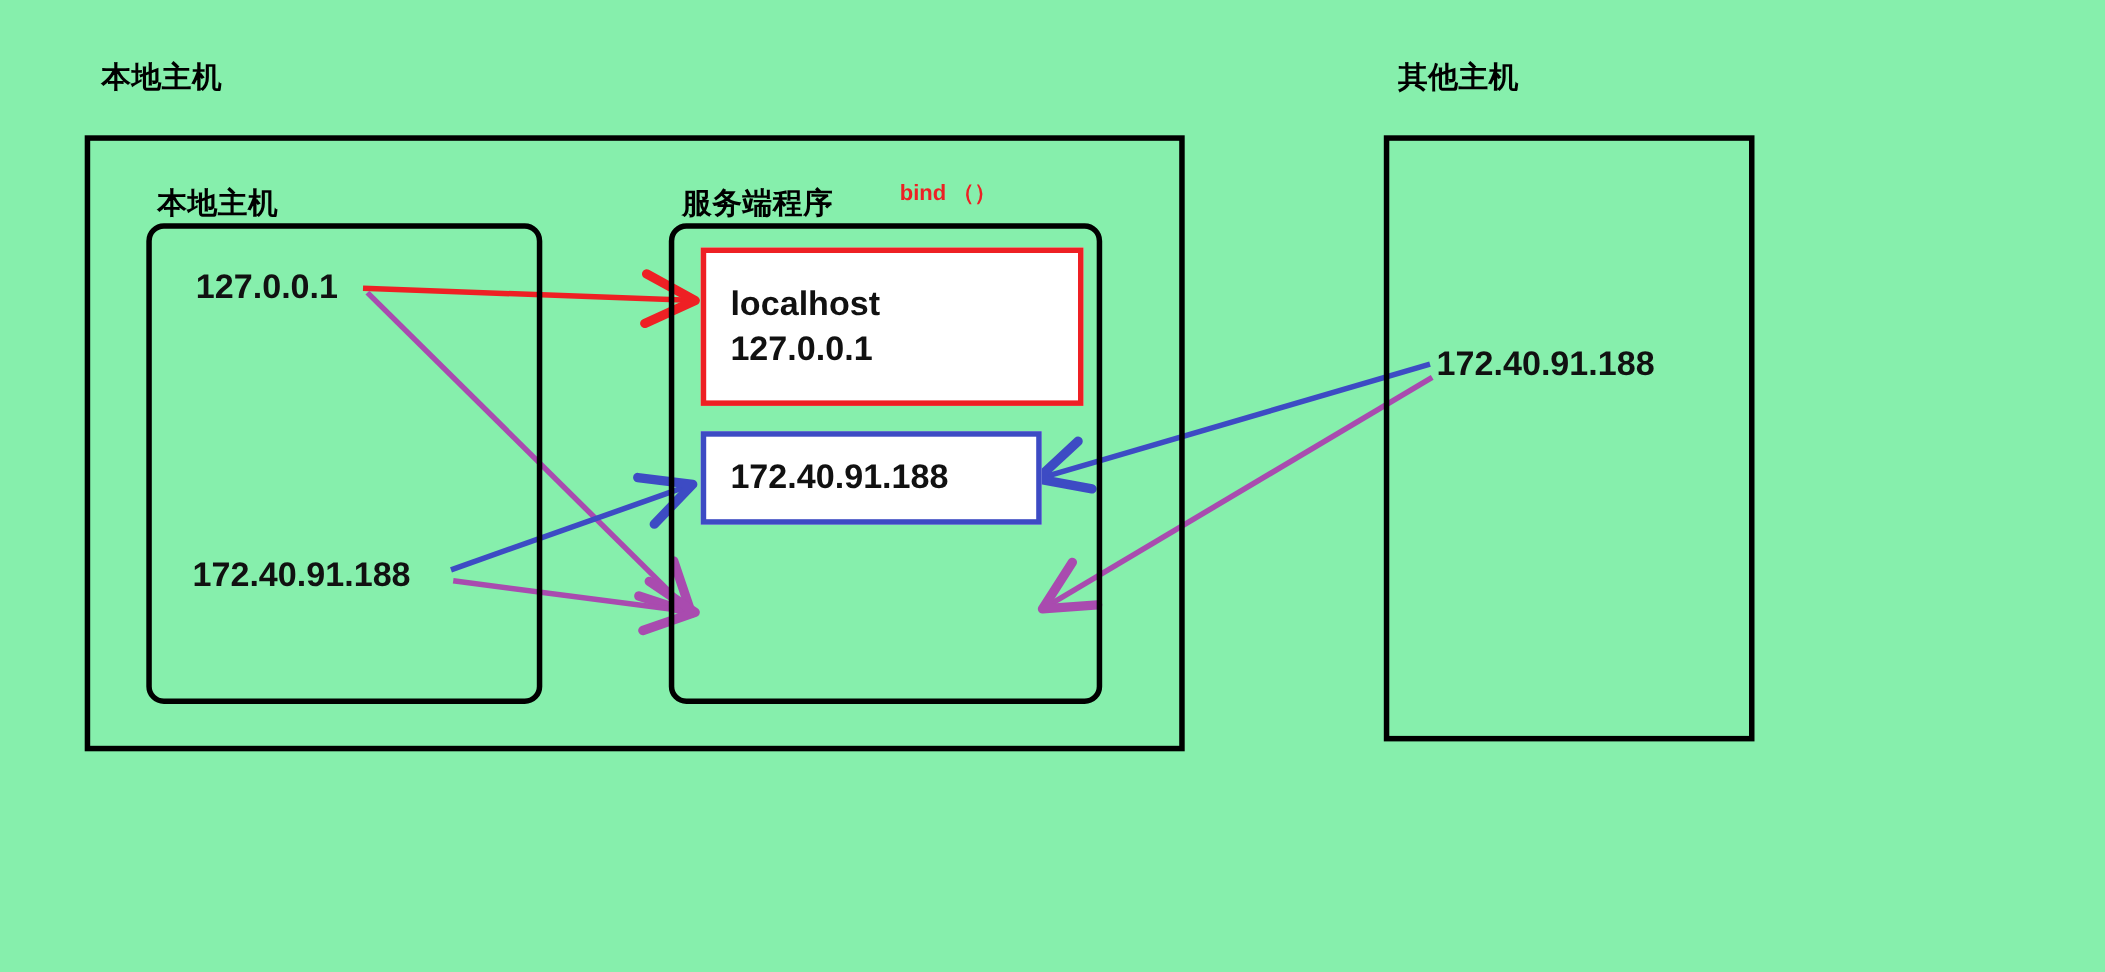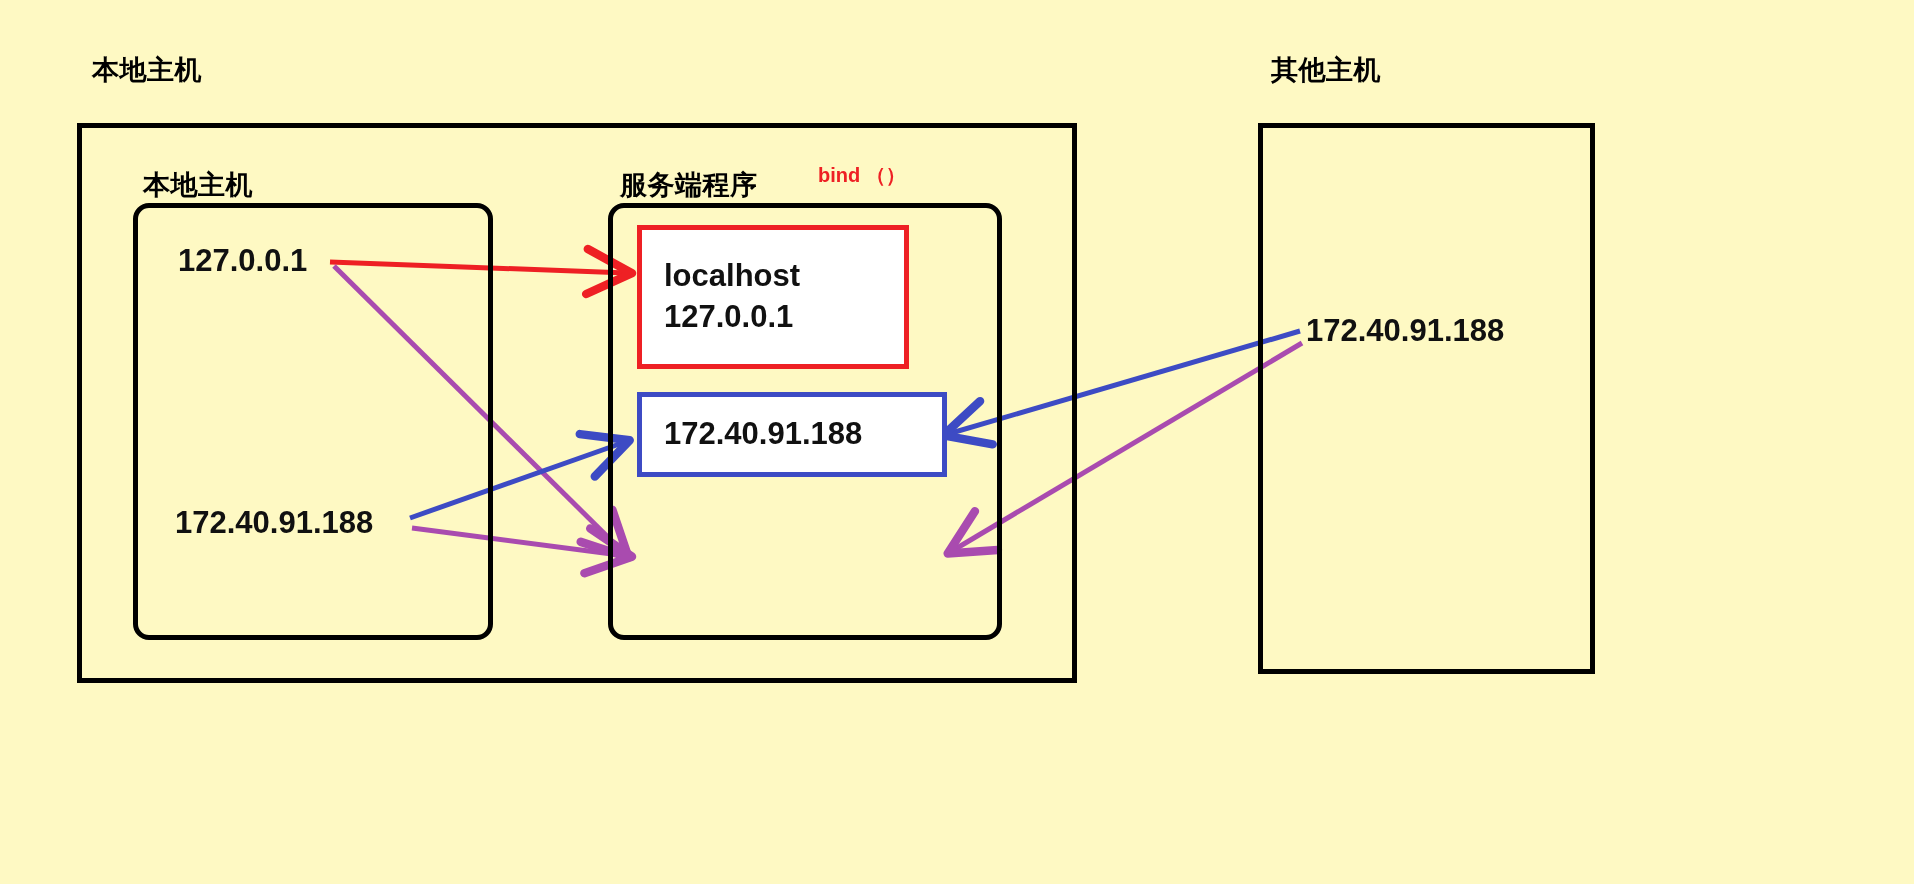--- a/index.html
+++ b/index.html
@@ -10,21 +10,21 @@
   body {
     width: 1914px;
     height: 884px;
     font-family: "Liberation Sans", "DejaVu Sans", sans-serif;
     overflow: hidden;
   }
   #canvas {
     position: relative;
     width: 1914px;
     height: 884px;
-    background: #fef9c3;
+    background: #86efac;
   }
   #wires {
     position: absolute;
     left: 0;
     top: 0;
     width: 1914px;
     height: 884px;
     pointer-events: none;
   }
 
@@ -137,21 +137,21 @@
   <div class="ip-label" style="left:178px; top:243px;">127.0.0.1</div>
 
   <div class="ip-label" style="left:175px; top:505px;">172.40.91.188</div>
 
   <div class="caption" style="left:620px; top:167px;">服务端程序</div>
 
   <div class="bind-label" style="left:818px; top:162px;">bind （）</div>
 
   <div class="prog-box" style="left:608px; top:203px; width:394px; height:437px;"></div>
 
-  <div class="addr-box" style="left:637px; top:225px; width:272px; height:144px; border:5px solid #EE2024;">
+  <div class="addr-box" style="left:637px; top:225px; width:348px; height:144px; border:5px solid #EE2024;">
     <div class="line">localhost</div>
     <div class="line">127.0.0.1</div>
   </div>
 
   <div class="addr-box" style="left:637px; top:392px; width:310px; height:85px; border:5px solid #3D4BC4;">
     <div class="line">172.40.91.188</div>
   </div>
 
 
   <div class="caption" style="left:1256px; top:52px;margin-left:15px;">其他主机</div>

